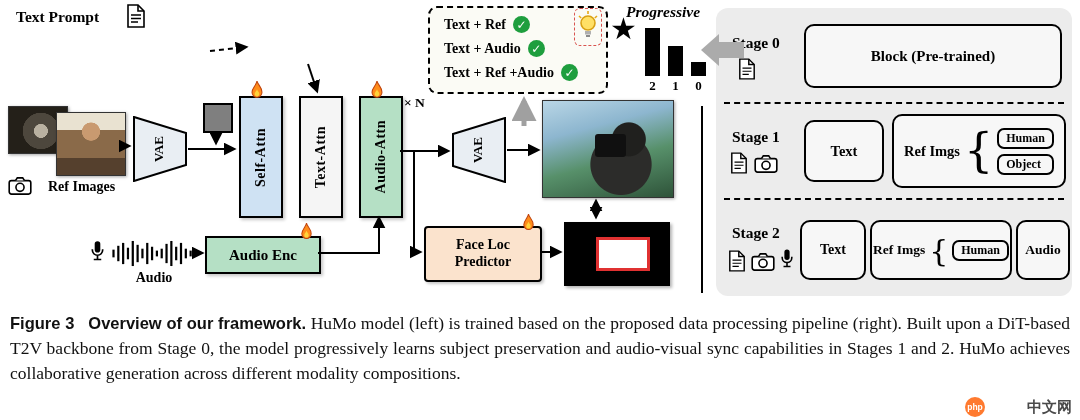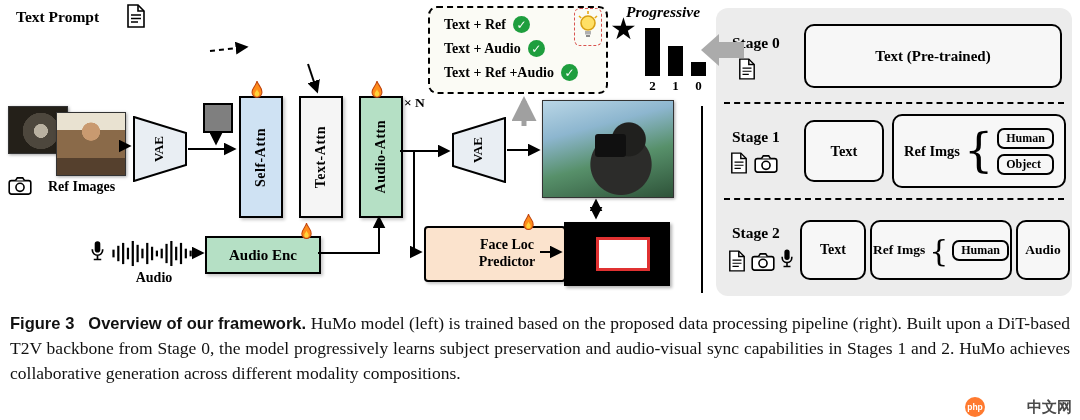--- a/index.html
+++ b/index.html
@@ -59,21 +59,21 @@
         font-family:"DejaVu Sans",sans-serif;}
   .bars{position:absolute;left:645px;top:28px;width:62px;height:48px;}
   .bar{position:absolute;bottom:0;width:15px;background:#000;}
   .barlabels{position:absolute;left:645px;top:78px;width:62px;height:16px;}
   .barlabel{position:absolute;width:15px;text-align:center;font-weight:bold;font-size:13px;}
 
   
   .predictor{position:absolute;left:424px;top:226px;width:114px;height:52px;
         border:2px solid #000;border-radius:4px;background:#fbe3cd;
         display:flex;align-items:center;justify-content:center;text-align:center;
-        font-weight:bold;font-size:14px;line-height:1.2;box-shadow:2px 2px 3px rgba(0,0,0,.22);padding-left:24px;}
+        font-weight:bold;font-size:14px;line-height:1.2;box-shadow:2px 2px 3px rgba(0,0,0,.22);}
   .last4{position:absolute;left:432px;top:274px;width:98px;height:20px;
         border:2px dashed #000;background:#fff;display:flex;align-items:center;justify-content:center;
         font-weight:bold;font-size:12px;box-sizing:border-box;}
   .facemap{position:absolute;left:564px;top:222px;width:106px;height:64px;background:#000;
         box-shadow:2px 2px 3px rgba(0,0,0,.3);}
   .facerect{position:absolute;left:32px;top:15px;width:54px;height:34px;background:#fff;border:3px solid #e03131;box-sizing:border-box;}
   .losslabel{position:absolute;left:604px;top:188px;width:64px;text-align:center;
         font-style:italic;font-weight:bold;font-size:13px;line-height:1.15;}
 
   
@@ -262,21 +262,21 @@
   <div class="facemap">
     <div class="facerect"></div>
   </div>
 
   <div class="panel">
     <div class="stage-name" style="left:16px;top:26px">Stage 0</div>
     <svg class="abs" style="left:22px;top:50px" width="18" height="22">
         <use href="#i-doc"></use>
       </svg>
     <div class="stage-box" style="left:88px;top:16px;width:254px;height:60px;font-size:15px">
-      <span>Text  (Pre-trained)</span>
+      <span>Block  (Pre-trained)</span>
     </div>
 
     <div class="sep" style="top:94px"></div>
 
     <div class="stage-name" style="left:16px;top:120px">Stage 1</div>
     <svg class="abs" style="left:14px;top:144px" width="18" height="22">
         <use href="#i-doc"></use>
       </svg>
     <svg class="abs" style="left:38px;top:147px" width="24" height="18">
         <use href="#i-cam"></use>

